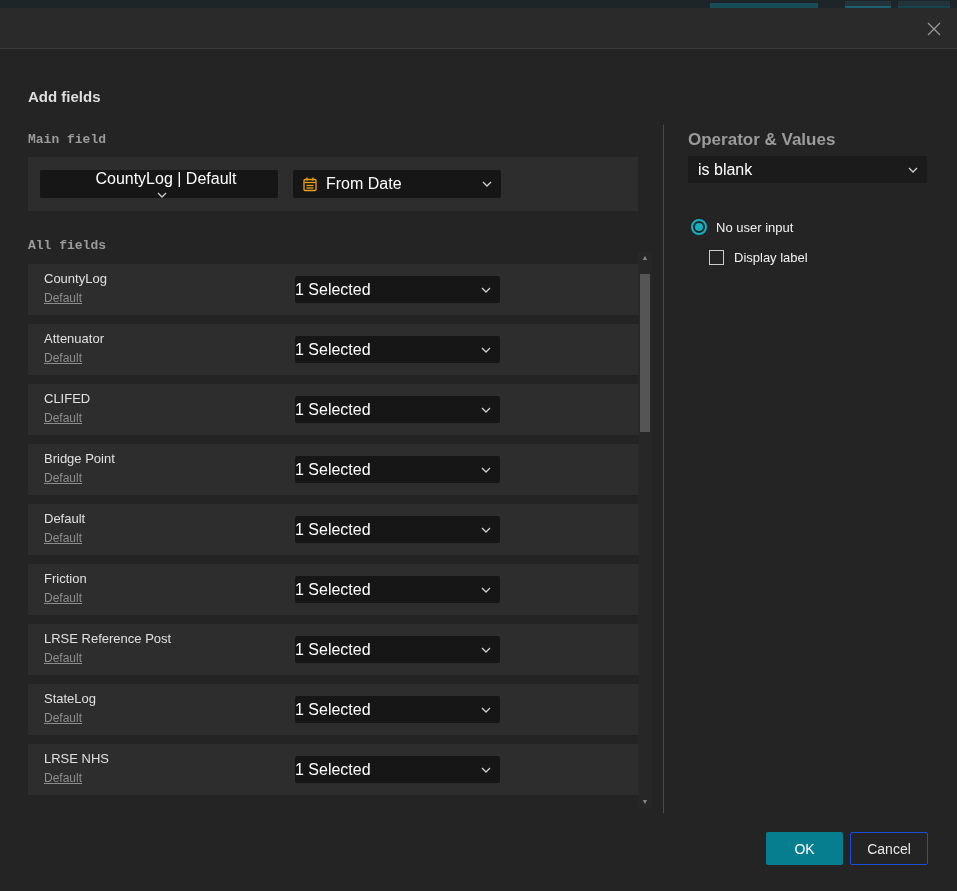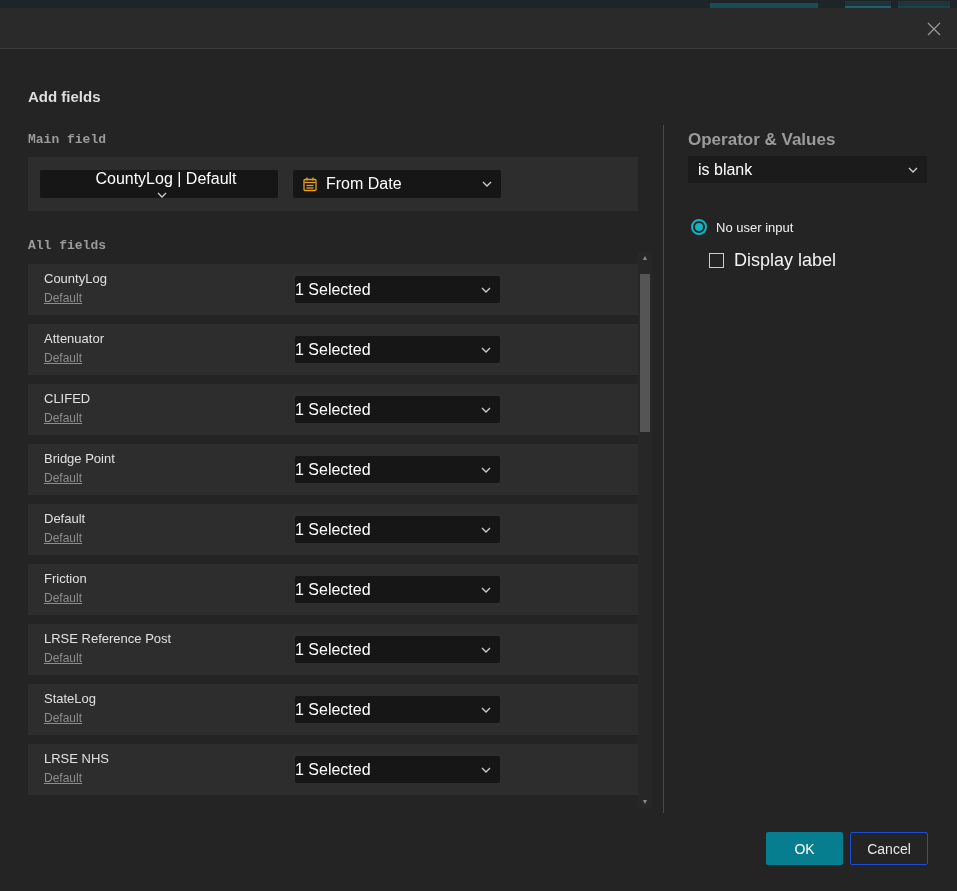--- a/index.html
+++ b/index.html
@@ -49,21 +49,21 @@
   .op-label { position:absolute; left:688px; top:122px; font-size:17px; font-weight:700; color:#9b9b9b; }
   .sel-operator { position:absolute; left:688px; top:148px; width:239px; height:27px; padding-left:10px; background:#1b1b1b; }
 
   .radio-row { position:absolute; left:691px; top:211px; display:flex; align-items:center; cursor:pointer; }
   .radio { width:16px; height:16px; border:2px solid #12b2be; border-radius:50%; display:flex; align-items:center; justify-content:center; background:#242424; }
   .radio-dot { width:8px; height:8px; border-radius:50%; background:#12b2be; }
   .radio-label { margin-left:9px; font-size:13px; color:#f2f2f2; }
 
   .check-row { position:absolute; left:709px; top:242px; display:flex; align-items:center; cursor:pointer; }
   .checkbox { width:15px; height:15px; border:1.5px solid #cccccc; background:transparent; }
-  .check-label { margin-left:10px; font-size:18px; color:#f2f2f2; }
+  .check-label { margin-left:10px; font-size:13px; color:#f2f2f2; }
 
   .btn { position:absolute; top:824px; height:33px; display:flex; align-items:center; justify-content:center; font-size:14px; border-radius:2px; cursor:pointer; }
   .btn-ok { left:766px; width:77px; background:#077e90; color:#ffffff; }
   .btn-cancel { left:850px; width:78px; background:transparent; border:1px solid #1d4ed8; color:#e8e8e8; }
 </style>
 </head>
 <body>
 
 <div class="screen">
 

